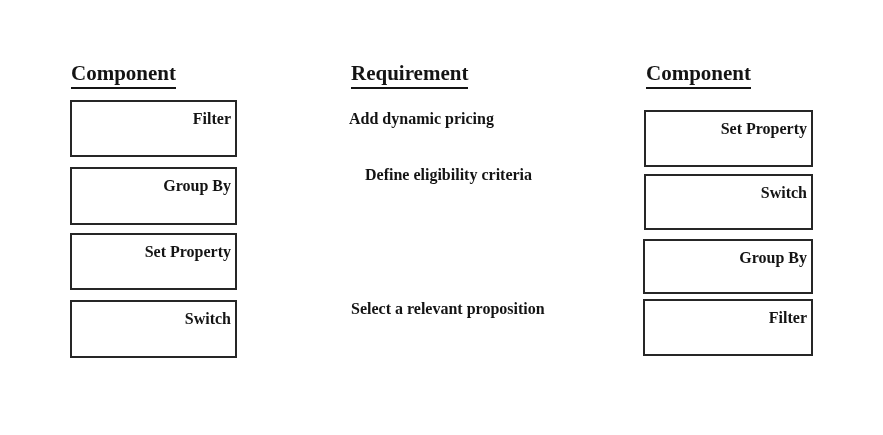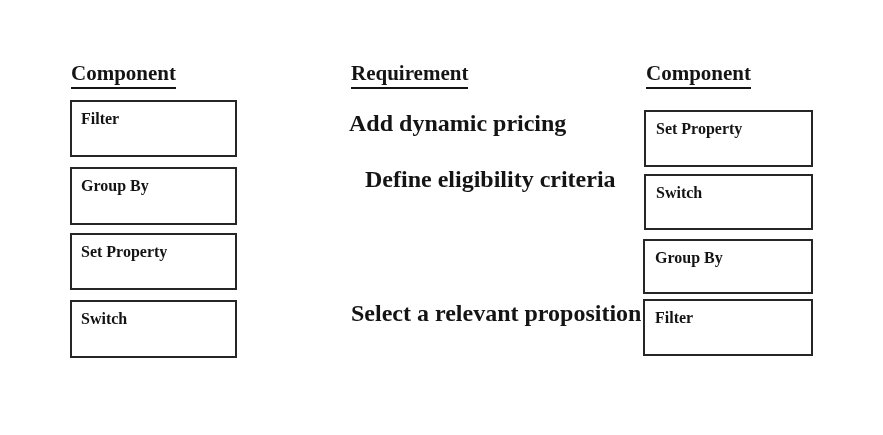--- a/index.html
+++ b/index.html
@@ -9,20 +9,21 @@
   }
   .canvas {
     position: relative;
     width: 883px;
     height: 435px;
     background: #ffffff;
     font-family: "Liberation Serif", "DejaVu Serif", serif;
     font-weight: 700;
     color: #141414;
     overflow: hidden;
+    text-align: right;
   }
   .hdr {
     position: absolute;
     font-size: 21px;
     line-height: 1.1;
     border-bottom: 2px solid #141414;
     padding-bottom: 2px;
     white-space: nowrap;
   }
   .box {
@@ -31,21 +32,21 @@
     border: 2px solid #262626;
     background: #ffffff;
     padding: 8px 4px 0 9px;
     font-size: 16px;
     line-height: 1.15;
   }
   .box-left  { left: 70px;  width: 167px; height: 57px; }
   .box-right { left: 644px; width: 169px; height: 56px; padding-left: 10px; }
   .req {
     position: absolute;
-    font-size: 24px;
+    font-size: 16px;
     line-height: 1.15;
     white-space: nowrap;
   }
   .box-label { display: inline-block; }
 </style>
 </head>
 <body>
 
 <div class="canvas">
 

